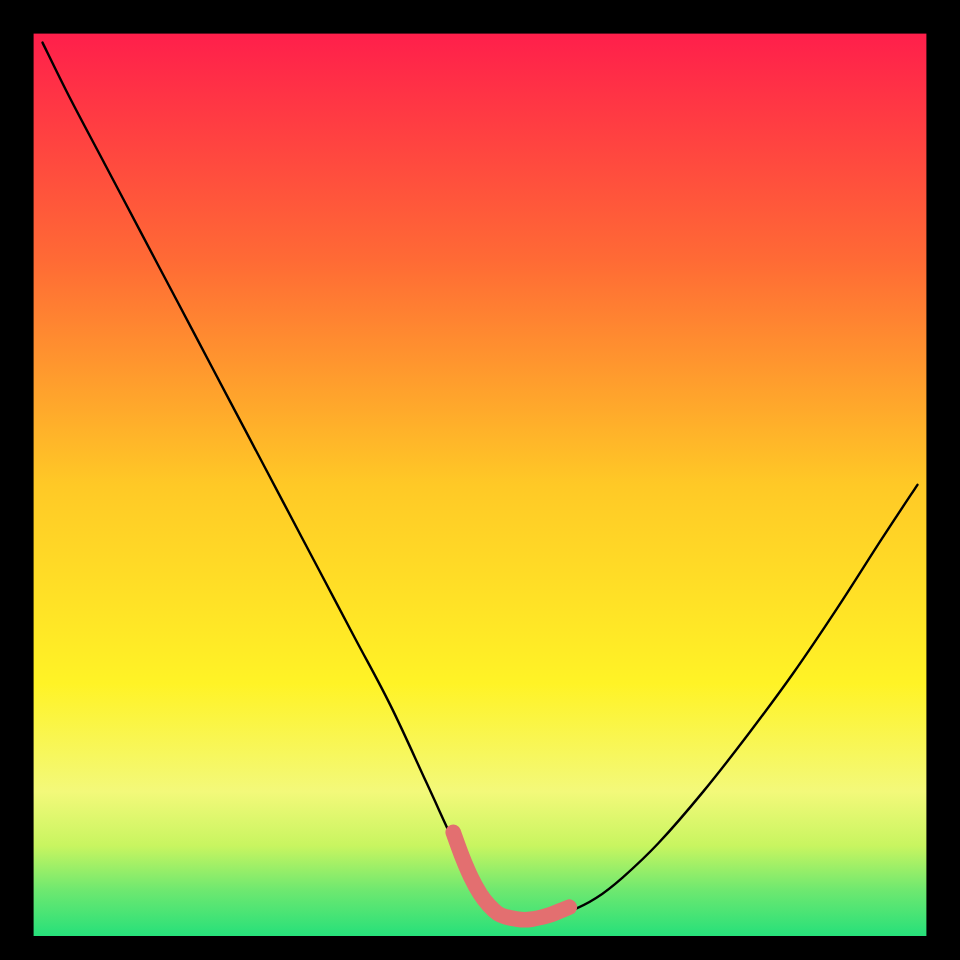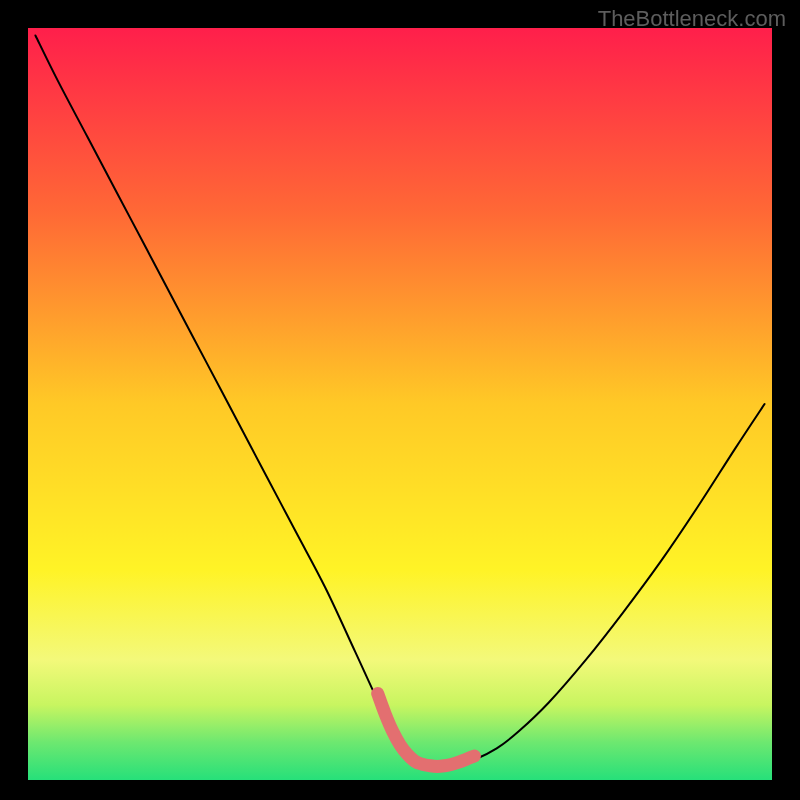--- a/index.html
+++ b/index.html
@@ -48,14 +48,13 @@
       <clipPath id="plotclip">
         <rect id="plotclip-rect" x="28" y="28" width="744" height="752"></rect>
       </clipPath>
     </defs>
     <rect id="plot-bg" x="28" y="28" width="744" height="752" fill="url(#bg-grad)"></rect>
     <g id="plot-group" clip-path="url(#plotclip)">
       <path id="curve-main" fill="none" stroke="#000000" stroke-width="2" stroke-linecap="round" stroke-linejoin="round" d="M 35.44 35.52 C 39.46 43.64, 48.39 62.37, 57.76 80.64 C 67.13 98.91, 76.81 116.74, 87.52 137.04 C 98.23 157.34, 106.57 173.14, 117.28 193.44 C 127.99 213.74, 136.33 229.54, 147.04 249.84 C 157.75 270.14, 166.09 285.94, 176.80 306.24 C 187.51 326.54, 195.85 342.34, 206.56 362.64 C 217.27 382.94, 225.61 398.74, 236.32 419.04 C 247.03 439.34, 255.37 455.14, 266.08 475.44 C 276.79 495.74, 285.13 511.54, 295.84 531.84 C 306.55 552.14, 314.89 566.58, 325.60 588.24 C 336.31 609.90, 345.32 630.50, 355.36 652.16 C 365.40 673.82, 374.03 693.26, 381.40 708.56 C 388.77 723.86, 390.92 728.34, 396.28 737.14 C 401.64 745.93, 406.47 752.57, 411.16 757.44 C 415.85 762.31, 417.63 762.58, 422.32 764.21 C 427.01 765.83, 431.17 766.33, 437.20 766.46 C 443.23 766.60, 449.10 766.18, 455.80 764.96 C 462.50 763.74, 467.03 762.67, 474.40 759.70 C 481.77 756.72, 488.68 753.56, 496.72 748.42 C 504.76 743.27, 509.67 739.38, 519.04 731.12 C 528.41 722.86, 536.75 715.40, 548.80 702.54 C 560.85 689.68, 572.61 675.92, 586.00 659.68 C 599.39 643.44, 609.81 629.90, 623.20 612.30 C 636.59 594.71, 647.01 580.87, 660.40 561.92 C 673.79 542.97, 684.21 527.33, 697.60 507.02 C 710.99 486.72, 722.75 467.66, 734.80 449.12 C 746.85 430.58, 759.20 412.12, 764.56 404.00"></path>
       <path id="curve-highlight" fill="none" stroke="#e36f70" stroke-width="13" stroke-linecap="round" stroke-linejoin="round" d="M 377.68 693.52 C 379.02 697.17, 382.44 707.06, 385.12 713.82 C 387.80 720.59, 389.88 725.57, 392.56 731.12 C 395.24 736.67, 397.32 740.46, 400.00 744.66 C 402.68 748.85, 404.76 751.45, 407.44 754.43 C 410.12 757.41, 412.20 759.44, 414.88 761.20 C 417.56 762.96, 419.64 763.40, 422.32 764.21 C 425.00 765.02, 427.08 765.31, 429.76 765.71 C 432.44 766.12, 434.52 766.46, 437.20 766.46 C 439.88 766.46, 441.96 766.12, 444.64 765.71 C 447.32 765.31, 449.40 764.88, 452.08 764.21 C 454.76 763.53, 456.84 762.90, 459.52 761.95 C 462.20 761.00, 464.28 760.03, 466.96 758.94 C 469.64 757.86, 473.06 756.48, 474.40 755.94"></path>
     </g>
   </svg>
-  <div class="watermark">TheBottleneck.com</div>
 </div>
 
 </body></html>

